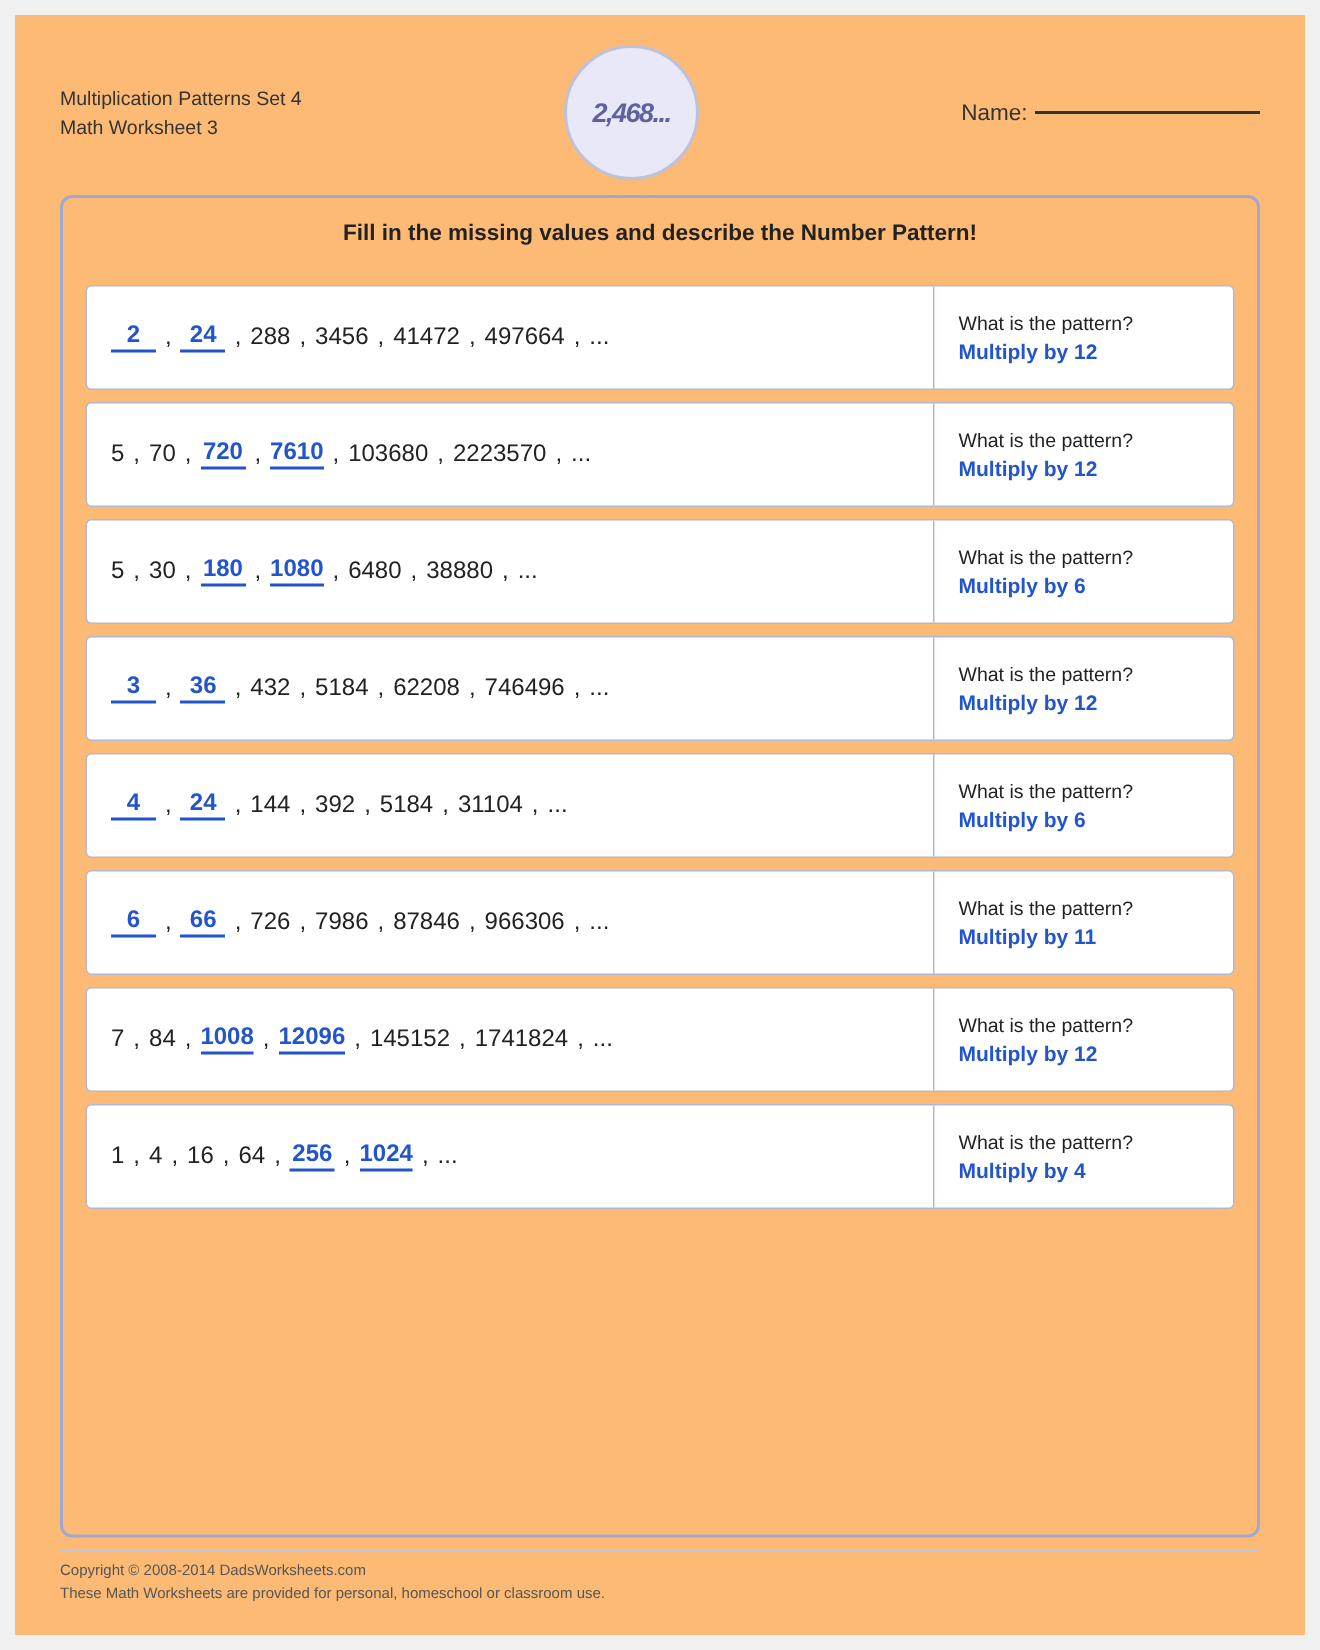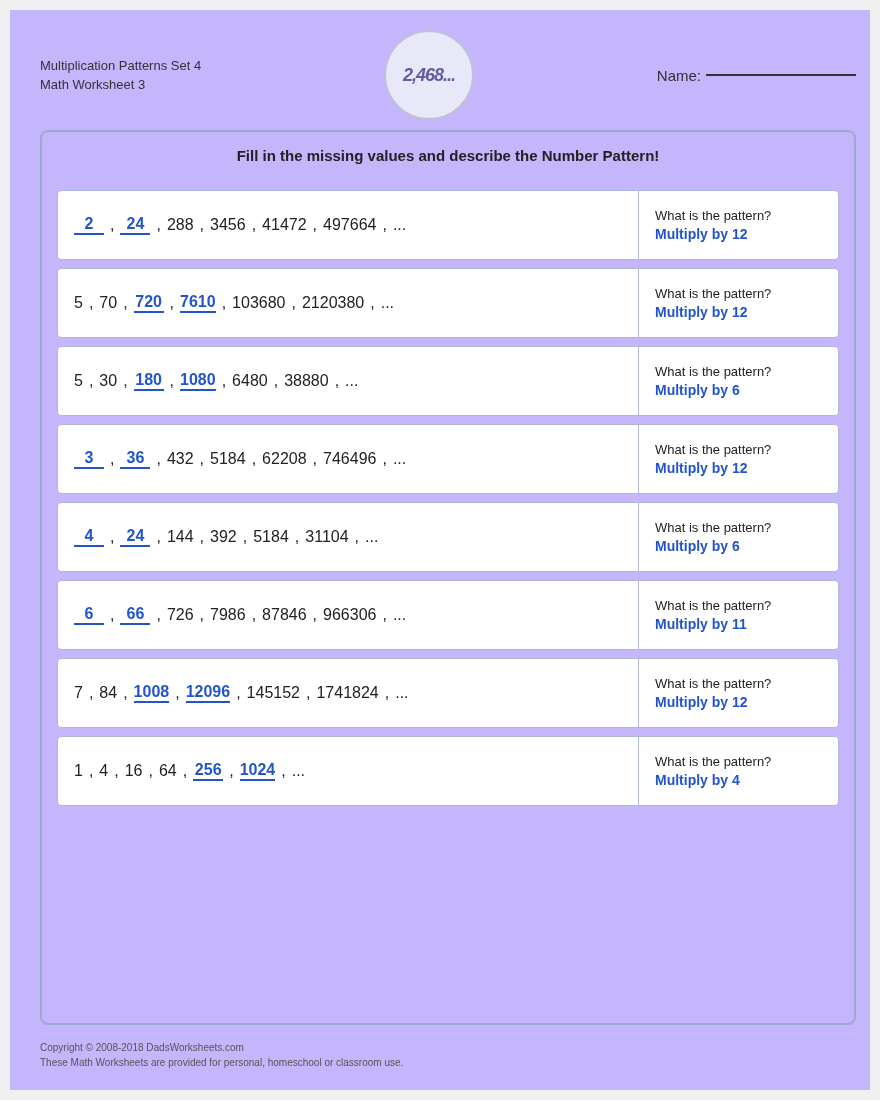--- a/index.html
+++ b/index.html
@@ -8,23 +8,23 @@
       min-height: 1100px;
       background: #f0f0f0;
       font-family: Arial, sans-serif;
       display: flex;
       flex-direction: column;
       align-items: center;
     }
     .page {
       width: 860px;
       min-height: 1080px;
-      background: #c4b5fd;
+      background: #fdba74;
       margin: 10px;
-      padding: 20px 14px 20px 30px;
+      padding: 20px 30px 20px 30px;
       display: flex;
       flex-direction: column;
     }
     .header {
       display: flex;
       align-items: center;
       justify-content: space-between;
       margin-bottom: 10px;
     }
     .header-left {
@@ -205,21 +205,21 @@
             <span class="normal-num">5</span>
             <span style="margin: 0px 4px;">,</span>
             <span class="normal-num">70</span>
             <span style="margin: 0px 4px;">,</span>
             <span class="underlined">720</span>
             <span style="margin: 0px 4px;">,</span>
             <span class="underlined">7610</span>
             <span style="margin: 0px 4px;">,</span>
             <span class="normal-num">103680</span>
             <span style="margin: 0px 4px;">,</span>
-            <span class="normal-num">2120380</span>
+            <span class="normal-num">2223570</span>
             <span style="margin: 0px 4px;">,</span>
             <span class="normal-num">...</span>
           </div>
           <div class="pattern-area">
             <div class="pattern-question">What is the pattern?</div>
             <div class="pattern-answer">Multiply by 12</div>
           </div>
         </div>
         <div class="problem-row">
           <div class="sequence-area">
@@ -345,17 +345,17 @@
           <div class="pattern-area">
             <div class="pattern-question">What is the pattern?</div>
             <div class="pattern-answer">Multiply by 4</div>
           </div>
         </div>
       </div>
   </div>
 
   <div class="footer">
     <div class="footer-left">
-      <div>Copyright © 2008-2018 DadsWorksheets.com</div>
+      <div>Copyright © 2008-2014 DadsWorksheets.com</div>
       <div>These Math Worksheets are provided for personal, homeschool or classroom use.</div>
     </div>
   </div>
 </div>
 
 </body></html>

